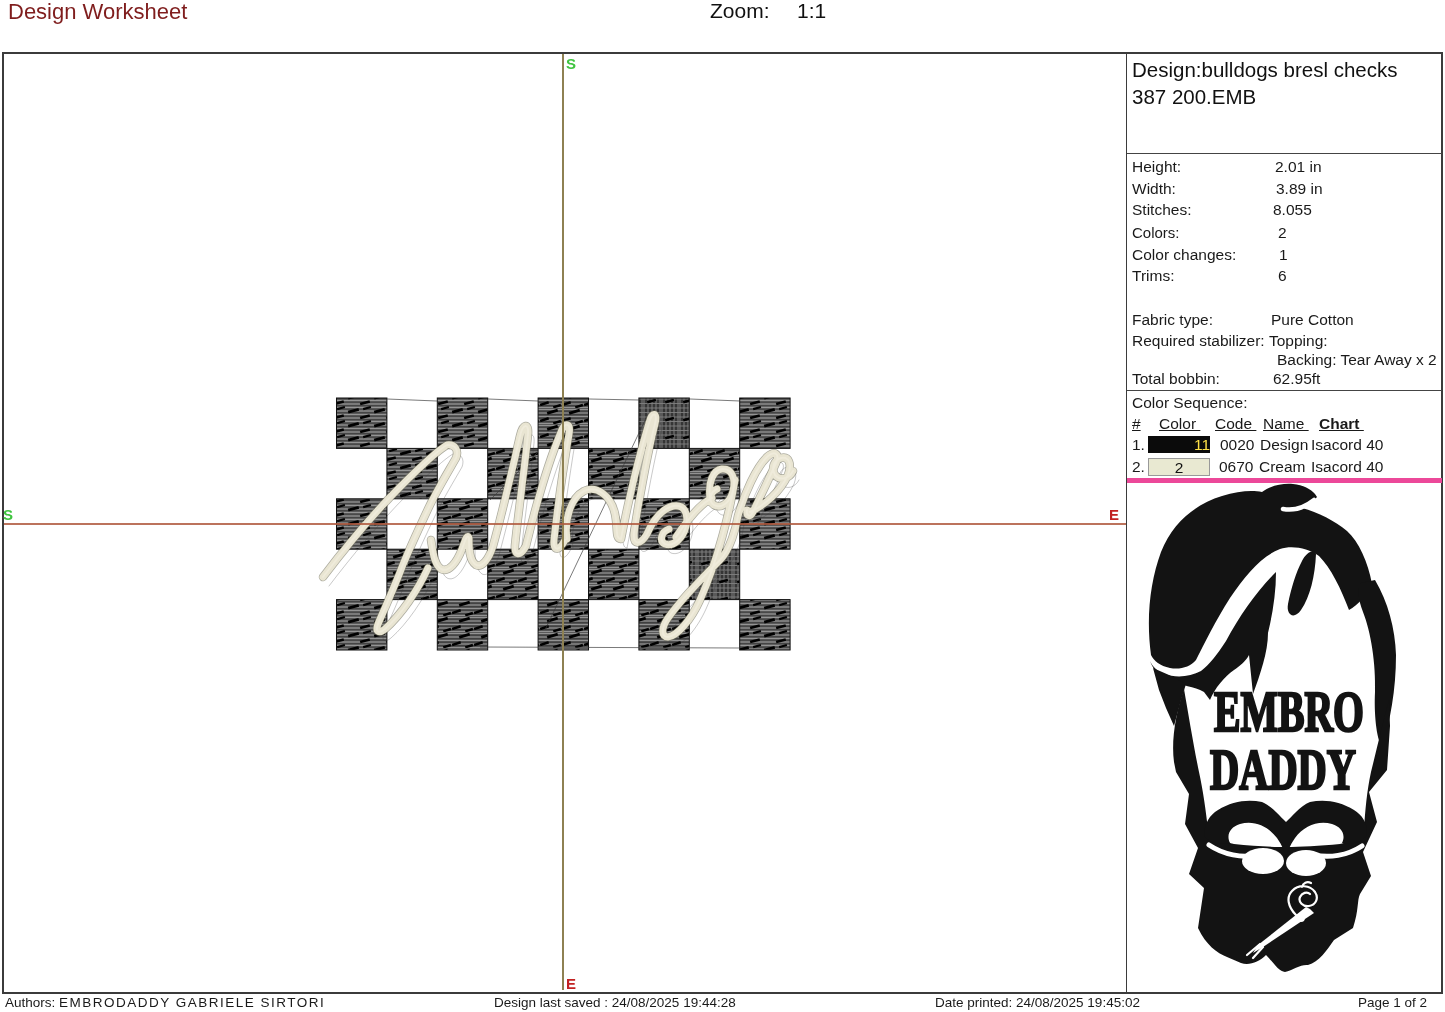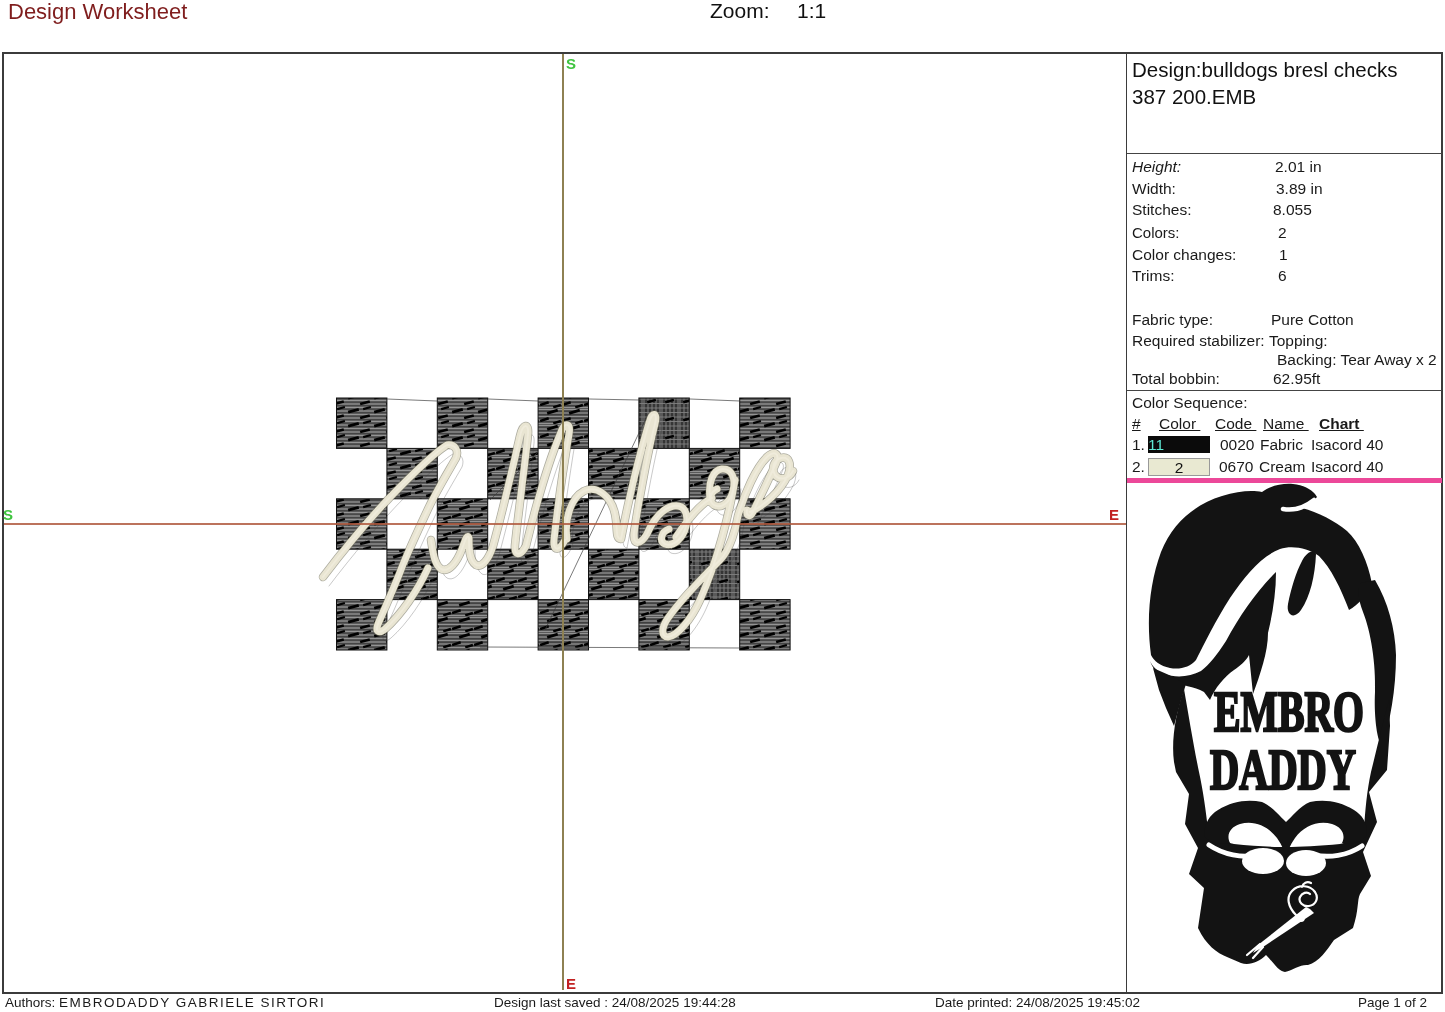--- a/index.html
+++ b/index.html
@@ -127,21 +127,21 @@
 
 <div class="abs" style="left:1126px;top:52px;width:1px;height:940px;background:#3b3b3b;z-index:4;"></div>
 
 <div class="abs" style="left:1126px;top:52px;width:315px;height:426px;border-left:1px solid #3b3b3b;border-bottom:5px solid #ec4899;">
 
   <div class="abs" style="left:5px;top:4px;width:306px;font-size:20.5px;line-height:27px;color:#111;">Design:bulldogs bresl checks<br>387 200.EMB</div>
 
 
   <div class="abs" style="left:0;top:101px;width:315px;height:1px;background:#444;"></div>
 
-  <div class="abs" style="left:5px;top:106px;font-size:15.5px;font-style:italic;">Height:</div>
+  <div class="abs" style="left:5px;top:106px;font-size:15.5px;">Height:</div>
   <div class="abs" style="left:148px;top:106px;font-size:15.5px;">2.01 in</div>
 
   <div class="abs" style="left:5px;top:127.5px;font-size:15.5px;">Width:</div>
   <div class="abs" style="left:149px;top:127.5px;font-size:15.5px;">3.89 in</div>
 
   <div class="abs" style="left:5px;top:149px;font-size:15.5px;">Stitches:</div>
   <div class="abs" style="left:146px;top:149px;font-size:15.5px;">8.055</div>
 
   <div class="abs" style="left:5px;top:172px;font-size:15px;">Colors:</div>
   <div class="abs" style="left:151px;top:172px;font-size:15.5px;">2</div>
@@ -167,23 +167,23 @@
 
   <div class="abs" style="left:5px;top:342px;font-size:15.5px;">Color Sequence:</div>
 
   <div class="abs" style="left:5px;top:363px;font-size:15.5px;"><u>#</u></div>
   <div class="abs" style="left:32px;top:363px;font-size:15.5px;"><u>Color&nbsp;</u></div>
   <div class="abs" style="left:88px;top:363px;font-size:15.5px;"><u>Code&nbsp;</u></div>
   <div class="abs" style="left:136px;top:363px;font-size:15.5px;"><u>Name&nbsp;</u></div>
   <div class="abs" style="left:192px;top:363px;font-size:15.5px;font-weight:bold;"><u>Chart&nbsp;</u></div>
 
   <div class="abs" style="left:5px;top:384px;font-size:15.5px;">1.</div>
-  <div class="abs" style="left:21px;top:384px;width:62px;height:17px;background:#0b0b0b;color:#5eead4;font-size:15.5px;text-align:left;">11</div>
+  <div class="abs" style="left:21px;top:384px;width:62px;height:17px;background:#0b0b0b;color:#fde047;font-size:15.5px;text-align:right;">11</div>
   <div class="abs" style="left:93px;top:384px;font-size:15.5px;">0020</div>
-  <div class="abs" style="left:133px;top:384px;font-size:15.5px;">Fabric</div>
+  <div class="abs" style="left:133px;top:384px;font-size:15.5px;">Design</div>
   <div class="abs" style="left:184px;top:384px;font-size:15.5px;">Isacord 40</div>
 
   <div class="abs" style="left:5px;top:406px;font-size:15.5px;">2.</div>
   <div class="abs" style="left:21px;top:406px;width:60px;height:16px;background:#e9e9d2;border:1px solid #999;color:#111;font-size:15.5px;text-align:center;">2</div>
   <div class="abs" style="left:92px;top:406px;font-size:15.5px;">0670</div>
   <div class="abs" style="left:132px;top:406px;font-size:15.5px;">Cream</div>
   <div class="abs" style="left:184px;top:406px;font-size:15.5px;">Isacord 40</div>
 </div>
 
 <svg class="abs" style="left:1126px;top:478px;overflow:visible;" width="315" height="514" viewBox="0 0 315 514">

